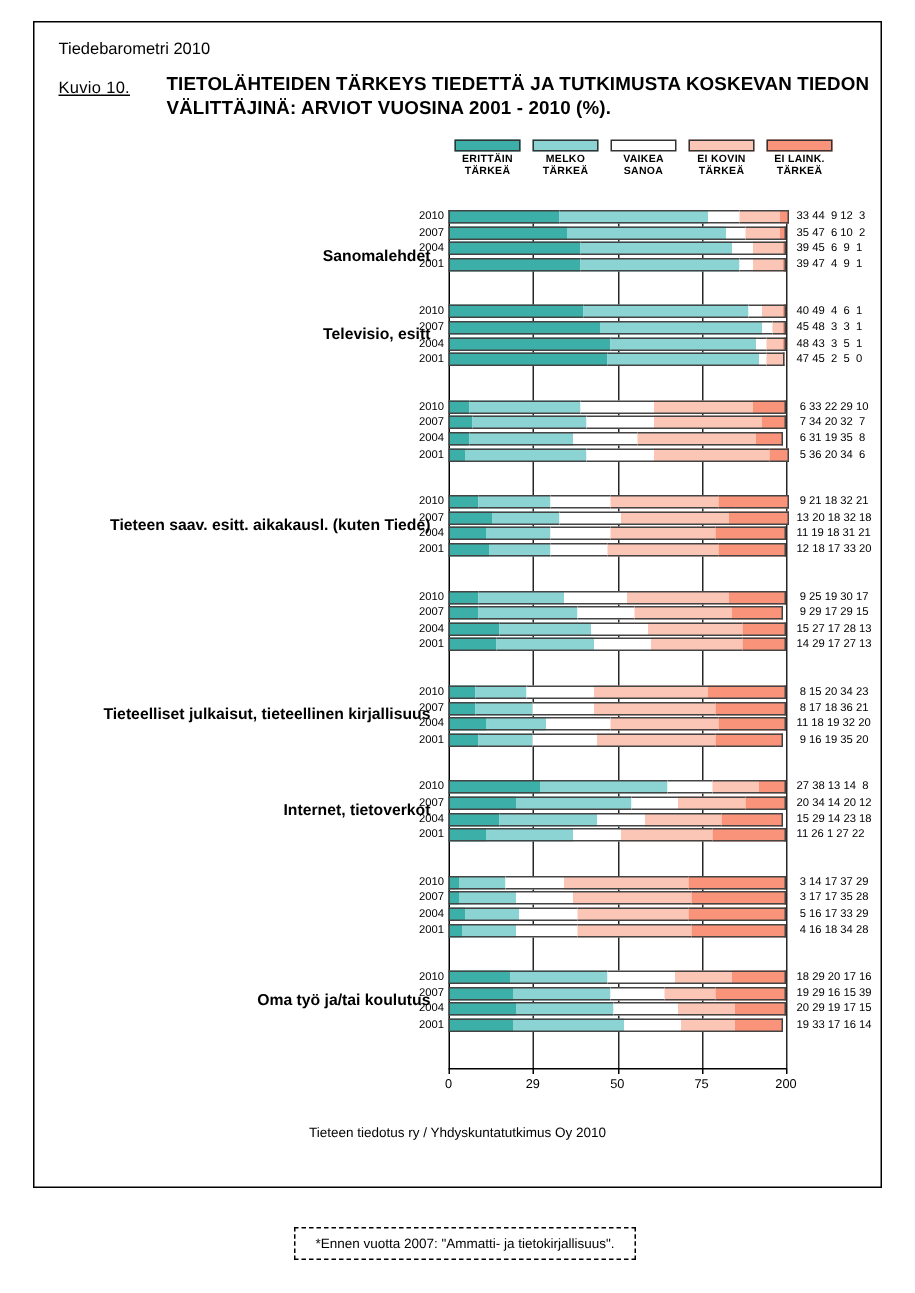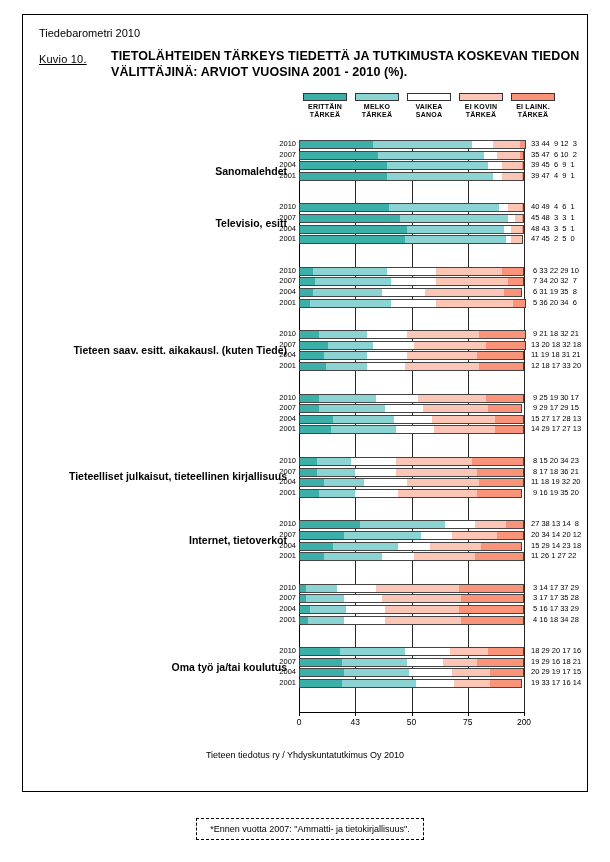--- a/index.html
+++ b/index.html
@@ -531,21 +531,21 @@
           <div class="seg edge-r" style="left: 189px; width: 36px; background: rgb(249, 147, 121);"></div>
           <div class="row-values">18 29 20 17 16</div>
         </div>
         <div class="bar-row" style="top: 517.8px;">
           <div class="bar-year">2007</div>
           <div class="seg edge-l" style="left: 0px; width: 42.75px; background: rgb(59, 175, 168);"></div>
           <div class="seg" style="left: 42.75px; width: 65.25px; background: rgb(140, 211, 212);"></div>
           <div class="seg" style="left: 108px; width: 36px; background: rgb(255, 255, 255);"></div>
           <div class="seg" style="left: 144px; width: 33.75px; background: rgb(251, 198, 181);"></div>
           <div class="seg edge-r" style="left: 177.75px; width: 47.25px; background: rgb(249, 147, 121);"></div>
-          <div class="row-values">19 29 16 18 21</div>
+          <div class="row-values">19 29 16 15 39</div>
         </div>
         <div class="bar-row" style="top: 528.4px;">
           <div class="bar-year">2004</div>
           <div class="seg edge-l" style="left: 0px; width: 45px; background: rgb(59, 175, 168);"></div>
           <div class="seg" style="left: 45px; width: 65.25px; background: rgb(140, 211, 212);"></div>
           <div class="seg" style="left: 110.25px; width: 42.75px; background: rgb(255, 255, 255);"></div>
           <div class="seg" style="left: 153px; width: 38.25px; background: rgb(251, 198, 181);"></div>
           <div class="seg edge-r" style="left: 191.25px; width: 33.75px; background: rgb(249, 147, 121);"></div>
           <div class="row-values">20 29 19 17 15</div>
         </div>
@@ -557,21 +557,21 @@
           <div class="seg" style="left: 155.25px; width: 36px; background: rgb(251, 198, 181);"></div>
           <div class="seg edge-r" style="left: 191.25px; width: 31.5px; background: rgb(249, 147, 121);"></div>
           <div class="row-values">19 33 17 16 14</div>
         </div>
       </div>
 
     <div class="axis" id="axis">
         <div class="tick" style="left: 0px;"></div>
         <div class="tick-label" style="left: 0px;">0</div>
         <div class="tick" style="left: 56.25px;"></div>
-        <div class="tick-label" style="left: 56.25px;">43</div>
+        <div class="tick-label" style="left: 56.25px;">29</div>
         <div class="tick" style="left: 112.5px;"></div>
         <div class="tick-label" style="left: 112.5px;">50</div>
         <div class="tick" style="left: 168.75px;"></div>
         <div class="tick-label" style="left: 168.75px;">75</div>
         <div class="tick" style="left: 225px;"></div>
         <div class="tick-label" style="left: 225px;">200</div>
       </div>
 
     <div class="source">Tieteen tiedotus ry / Yhdyskuntatutkimus Oy 2010</div>
   </div>

